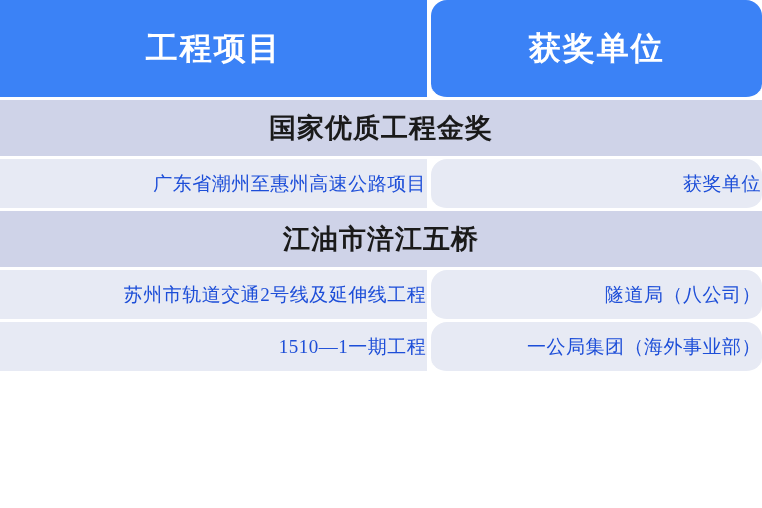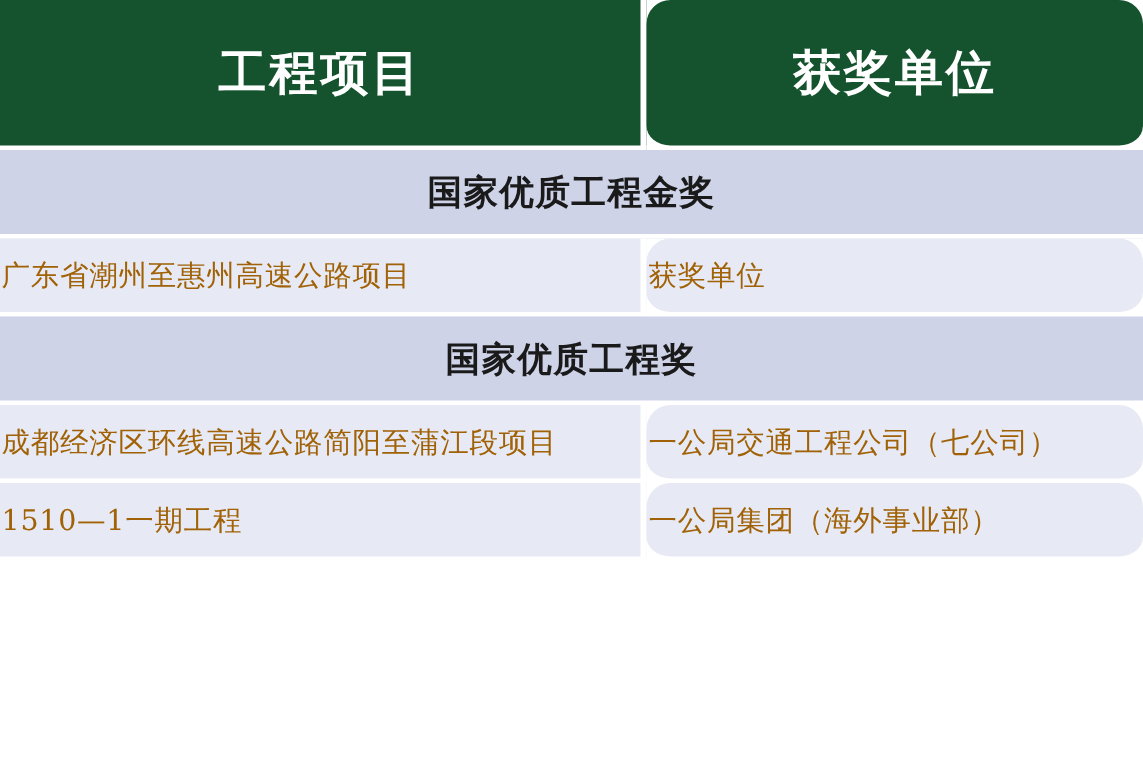--- a/index.html
+++ b/index.html
@@ -18,55 +18,56 @@
   #award-table {
     width: 762px;
     border-collapse: separate;
     border-spacing: 0;
     table-layout: fixed;
   }
 
   
   .hdr-row td {
     height: 95px;
-    background: #14532d;
+    background: #3b82f6;
     color: #ffffff;
     font-size: 32px;
     font-weight: bold;
     text-align: center;
     vertical-align: middle;
     letter-spacing: 2px;
     border-bottom: 3px solid #ffffff;
     font-family: "DejaVu Serif", "Liberation Serif", serif;
   }
   .hdr-row td.col-a { border-right: 4px solid #ffffff; }
 
   
   .section-row td {
     height: 54px;
     background: #CFD3E8;
     color: #1a1a1a;
-    font-size: 23px;
+    font-size: 27px;
     font-weight: bold;
     text-align: center;
     vertical-align: middle;
     letter-spacing: 1px;
     border-bottom: 3px solid #ffffff;
   }
 
   
   .data-row td {
     height: 47px;
     background: #E7EAF4;
-    color: #a16207;
+    color: #1d4ed8;
     font-size: 19px;
-    text-align: left;
+    text-align: right;
     vertical-align: middle;
     border-bottom: 3px solid #ffffff;
     letter-spacing: 0.5px;
+    font-family: Liberation Serif, serif;
   }
   .data-row td.col-a { border-right: 4px solid #ffffff; }
 
   .col-a { width: 429px; }
   .col-b { width: 329px; border-radius: 16px; }
 </style>
 </head>
 <body>
 
 <table id="award-table">
@@ -82,24 +83,24 @@
   </thead>
   <tbody id="table-body">
       <tr class="section-row">
         <td colspan="2">国家优质工程金奖</td>
       </tr>
       <tr class="data-row">
         <td class="col-a">广东省潮州至惠州高速公路项目</td>
         <td class="col-b">获奖单位</td>
       </tr>
       <tr class="section-row">
-        <td colspan="2">国家优质工程奖</td>
+        <td colspan="2">江油市涪江五桥</td>
       </tr>
       <tr class="data-row">
-        <td class="col-a">成都经济区环线高速公路简阳至蒲江段项目</td>
-        <td class="col-b">一公局交通工程公司（七公司）</td>
+        <td class="col-a">苏州市轨道交通2号线及延伸线工程</td>
+        <td class="col-b">隧道局（八公司）</td>
       </tr>
       <tr class="data-row">
         <td class="col-a">1510—1一期工程</td>
         <td class="col-b">一公局集团（海外事业部）</td>
       </tr>
     </tbody>
 </table>
 
 </body></html>

